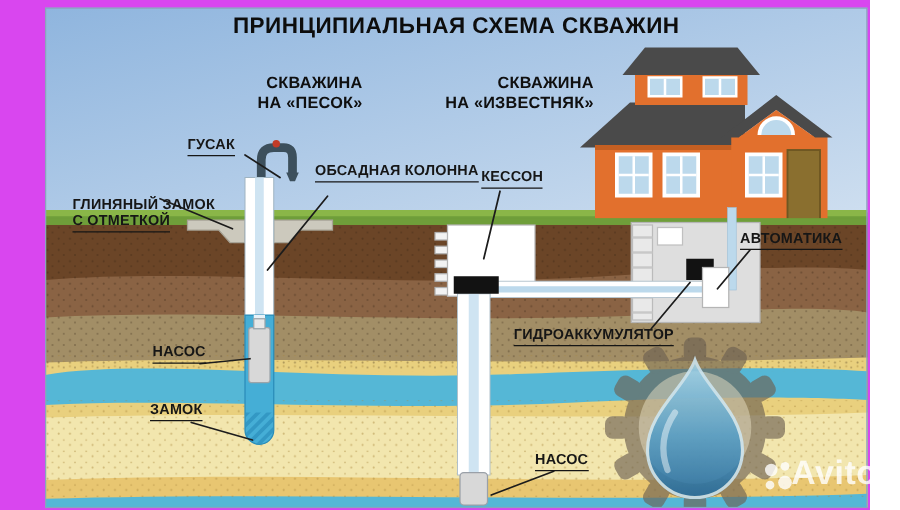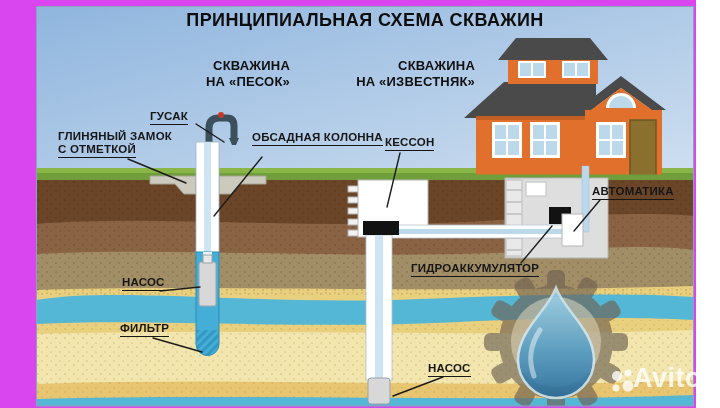--- a/index.html
+++ b/index.html
@@ -226,40 +226,40 @@
 </div>
 <div class="heading" style="left:315px;top:58px;width:160px;">
   <span>СКВАЖИНА</span>
   <span>НА «ИЗВЕСТНЯК»</span>
 </div>
 
 <div class="lbl" style="left:150px;top:110px;">
   <span class="ul">ГУСАК</span>
 </div>
 <div class="lbl" style="left:58px;top:130px;">
-  <span style="display:block;">ГЛИНЯНЫЙ ЗАМОК</span>
+  <span style="display:block;margin-top:28px;">ГЛИНЯНЫЙ ЗАМОК</span>
   <span class="ul">С ОТМЕТКОЙ</span>
 </div>
 <div class="lbl" style="left:252px;top:131px;">
   <span class="ul">ОБСАДНАЯ КОЛОННА</span>
 </div>
 <div class="lbl" style="left:385px;top:136px;text-align:center;">
   <span class="ul">КЕССОН</span>
 </div>
 <div class="lbl" style="left:592px;top:185px;text-align:right;">
   <span class="ul">АВТОМАТИКА</span>
 </div>
 <div class="lbl" style="left:411px;top:262px;">
   <span class="ul">ГИДРОАККУМУЛЯТОР</span>
 </div>
 <div class="lbl" style="left:122px;top:276px;">
   <span class="ul">НАСОС</span>
 </div>
 <div class="lbl" style="left:120px;top:322px;">
-  <span class="ul">ФИЛЬТР</span>
+  <span class="ul">ЗАМОК</span>
 </div>
 <div class="lbl" style="left:428px;top:362px;">
   <span class="ul">НАСОС</span>
 </div>
 
 <div class="avito-text">Avito</div>
 
 </div>
 
 </body></html>

